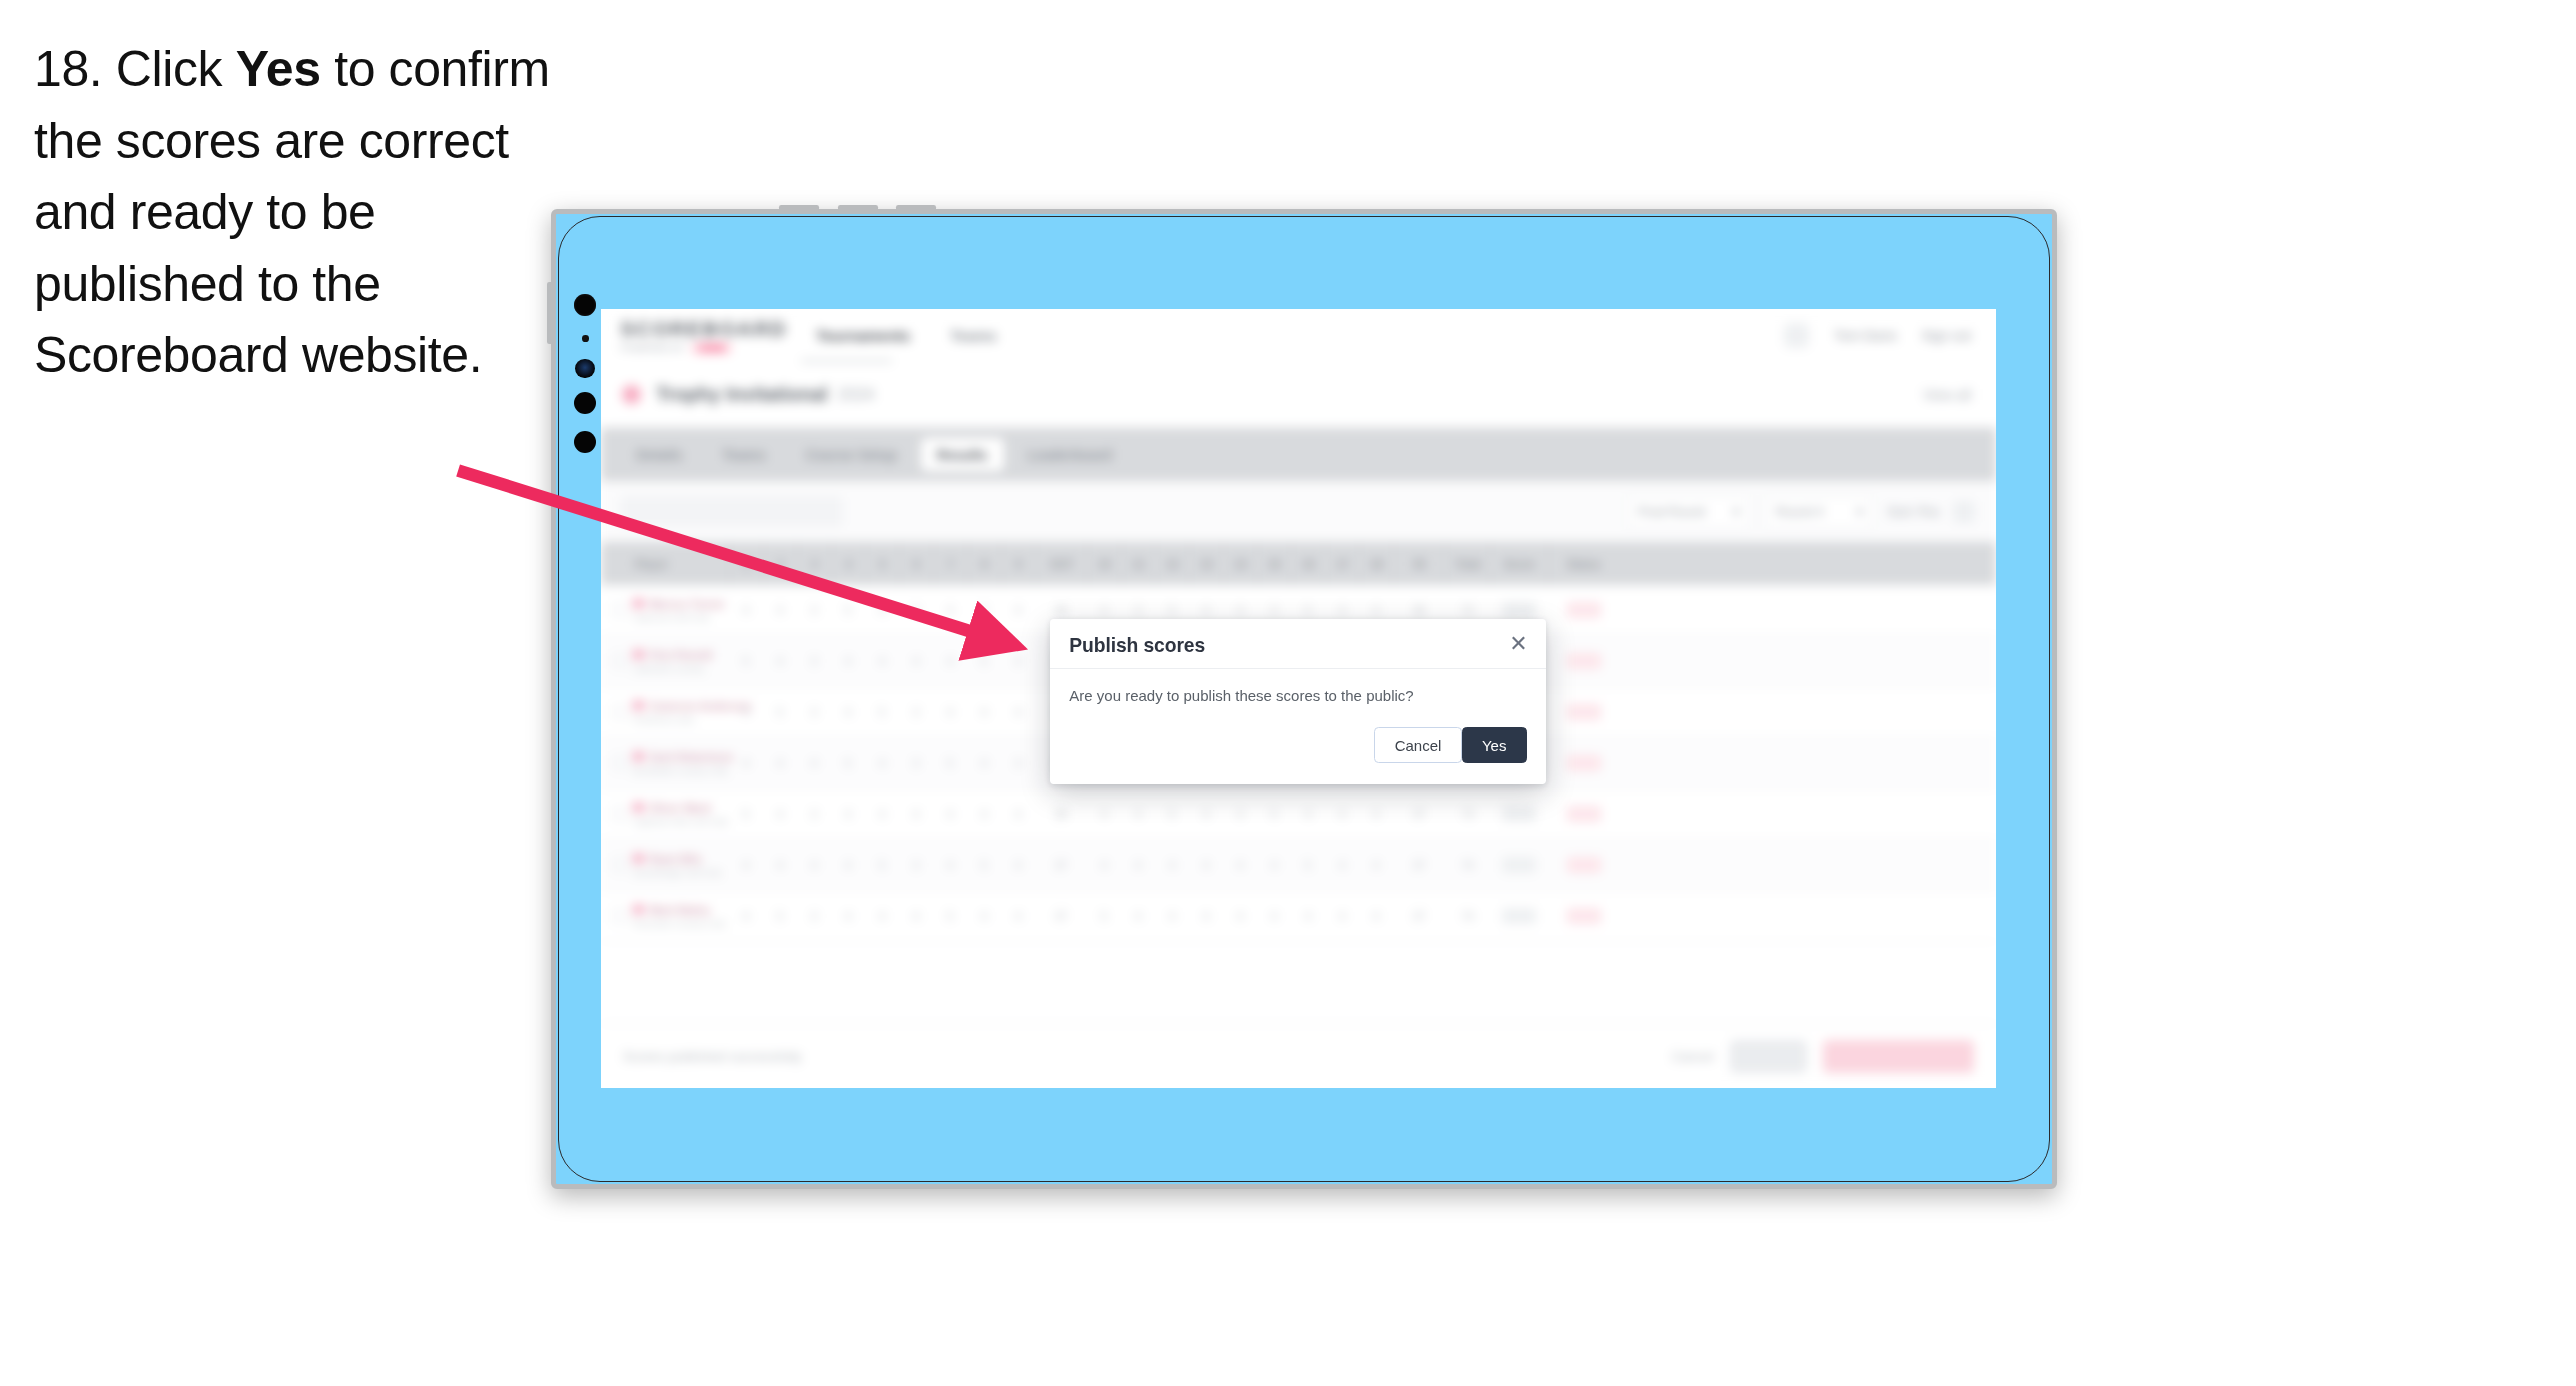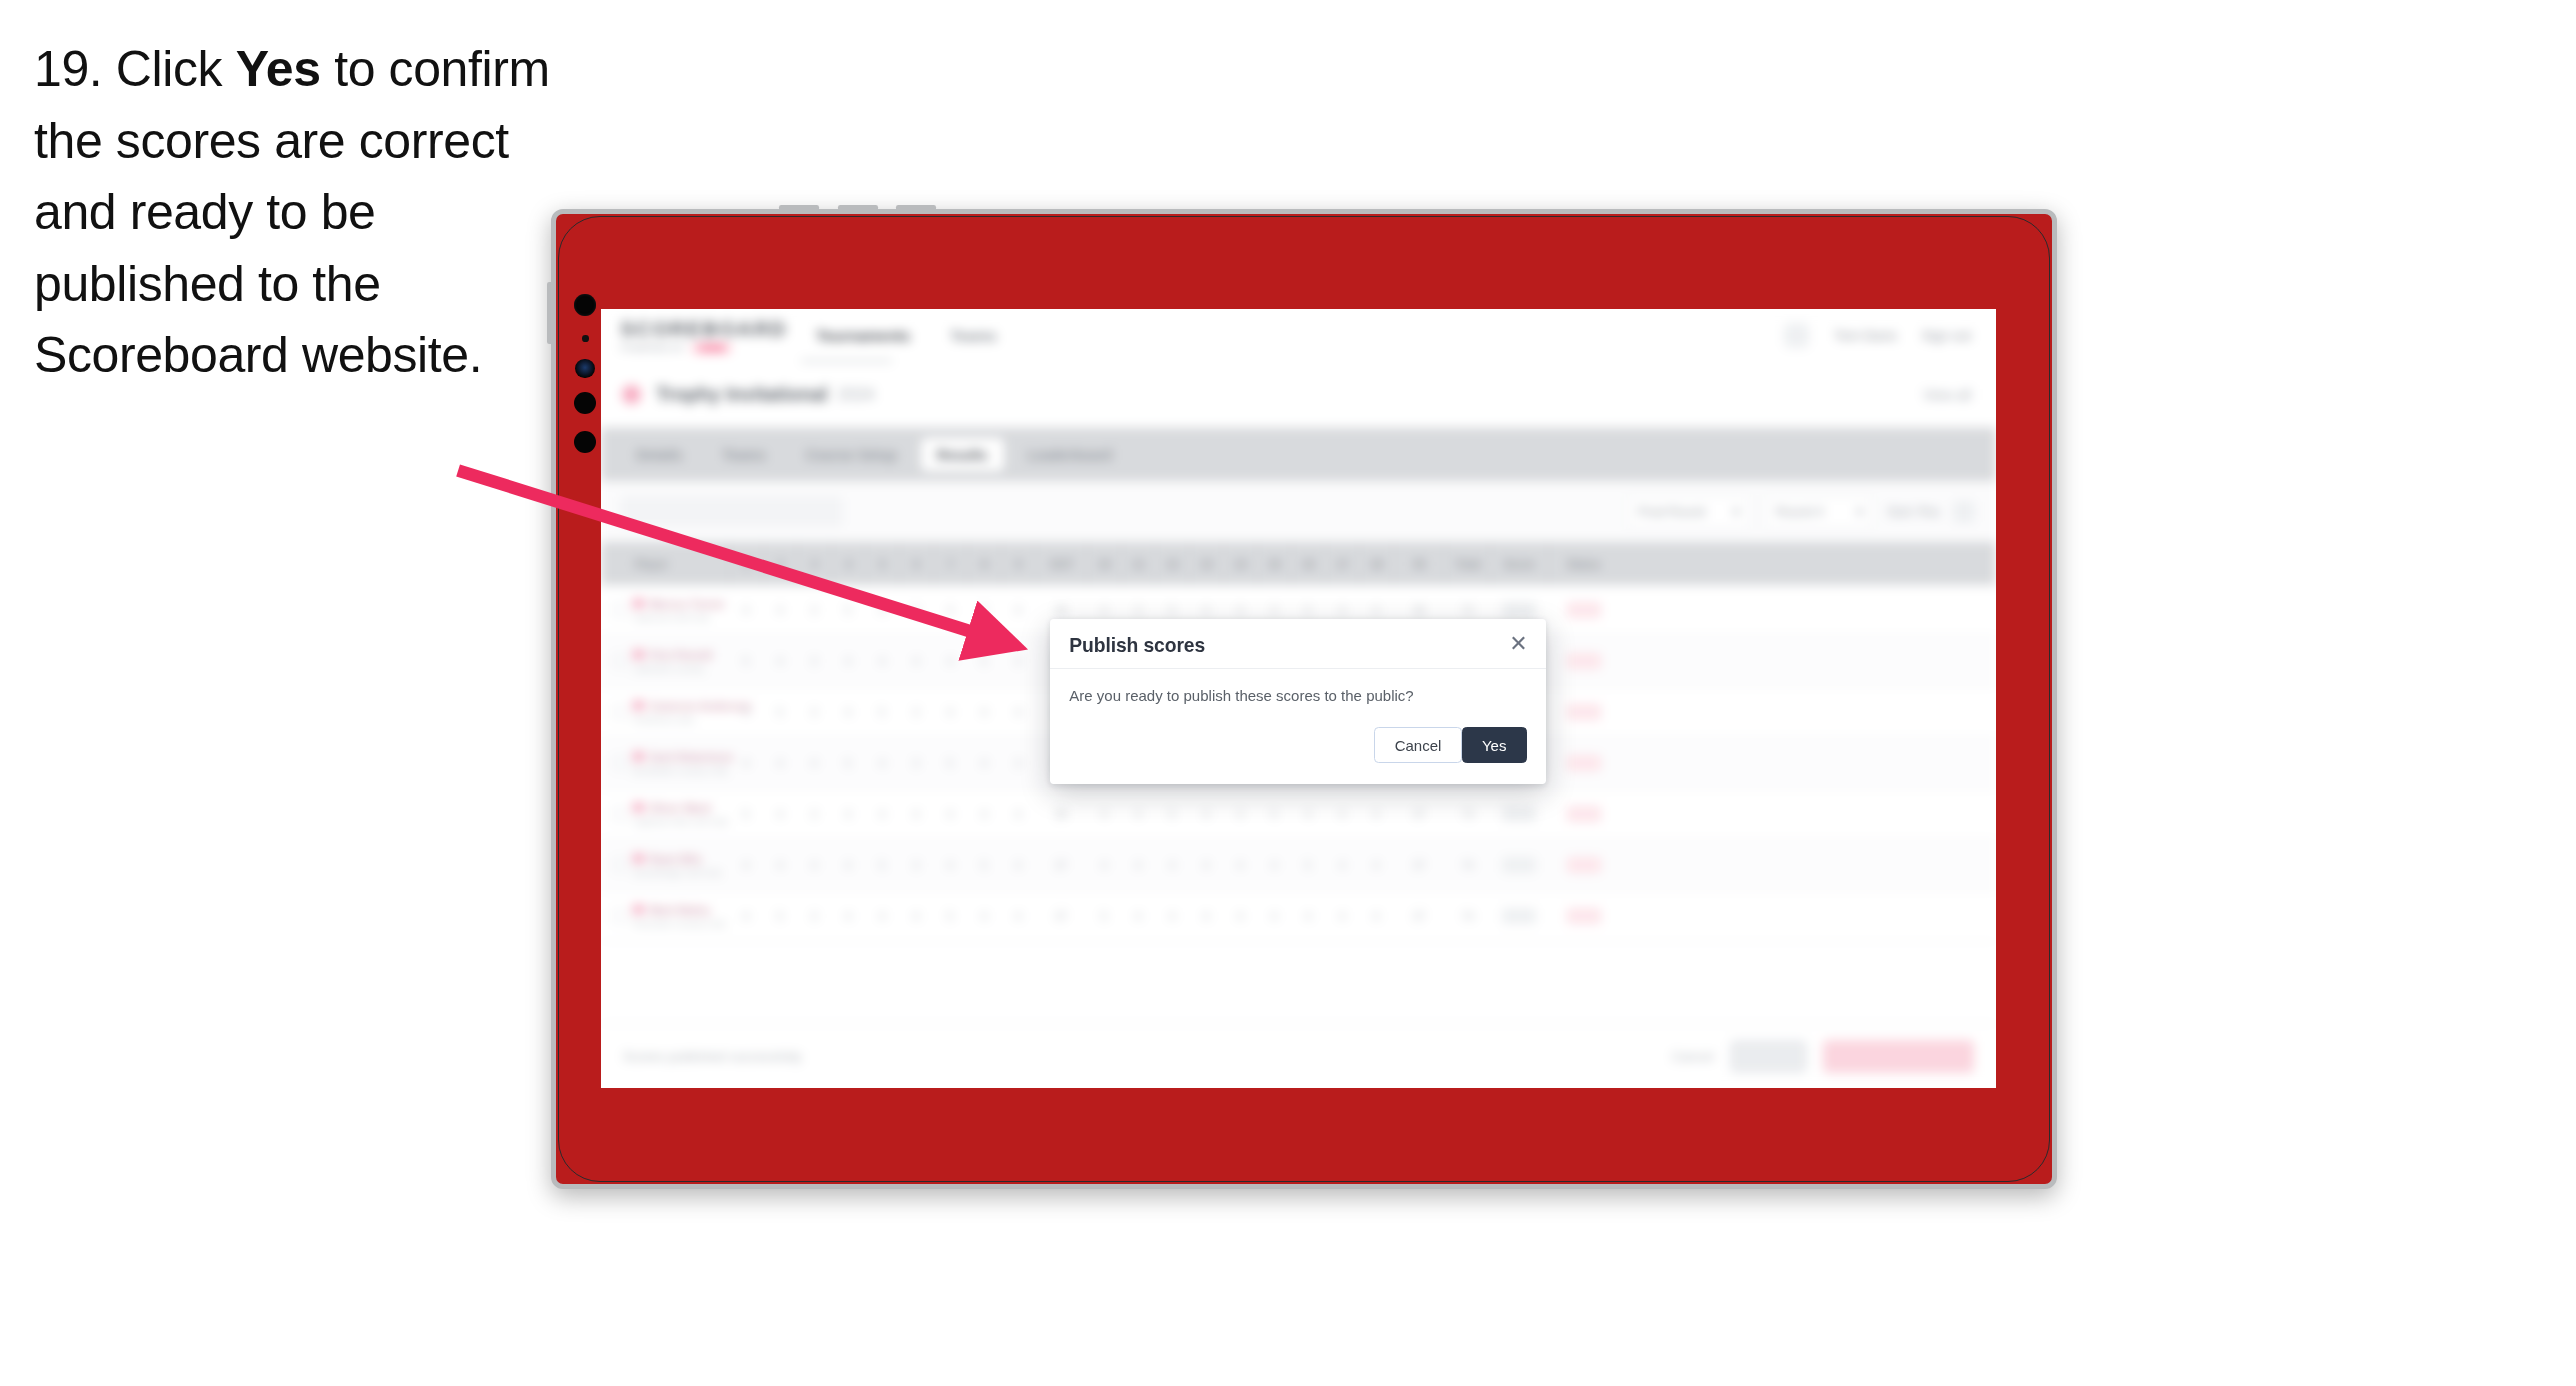--- a/index.html
+++ b/index.html
@@ -13,22 +13,22 @@
   #instruction{
     position:absolute;left:34px;top:34px;width:549px;
     font-size:50px;line-height:1.43;color:#111111;
     letter-spacing:-0.4px;
   }
   #instruction b{font-weight:700;}
 
   
   #tablet{
     position:absolute;left:551px;top:209px;width:1506px;height:980px;
-    border-radius:12px;
-    background:#b91c1c;
+    border-radius:6px;
+    background:#7dd3fc;
     border:5.2px solid #b9bbbd;
     box-sizing:border-box;
     box-shadow:0 7.4px 25px rgba(0,0,0,.28);
   }
   
   #tablet:after{
     content:"";position:absolute;inset:2.2px;border-radius:42px;
     border:1.5px solid #2a2a2c;pointer-events:none;
   }
   
@@ -227,21 +227,21 @@
   .btn-cancel{background:#ffffff;color:#3d434c;border:0.7px solid #c9d6ea;}
   .btn-yes{background:#2c3749;color:#ffffff;border:0.7px solid #2c3749;}
 
   
   #arrow{position:absolute;left:0;top:0;width:2576px;height:1386px;pointer-events:none;}
 </style>
 </head>
 <body>
 
 <div id="instruction">
-  <span>19.</span>
+  <span>18.</span>
   <span>Click </span><b>Yes</b><span> to confirm the scores are correct and ready to be published to the Scoreboard website.</span>
 </div>
 
 <div id="tablet">
   <div class="edge-btn eb1"></div>
   <div class="edge-btn eb2"></div>
   <div class="edge-btn eb3"></div>
   <div class="side-btn sb1"></div>
 
   <div class="cam cam-a"></div>

